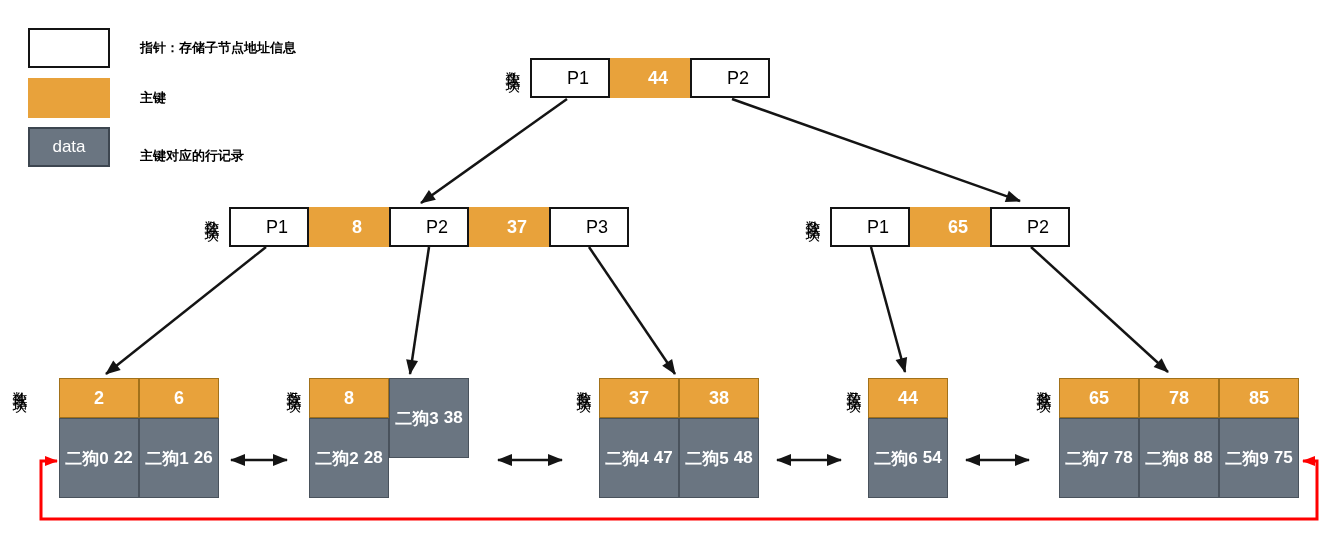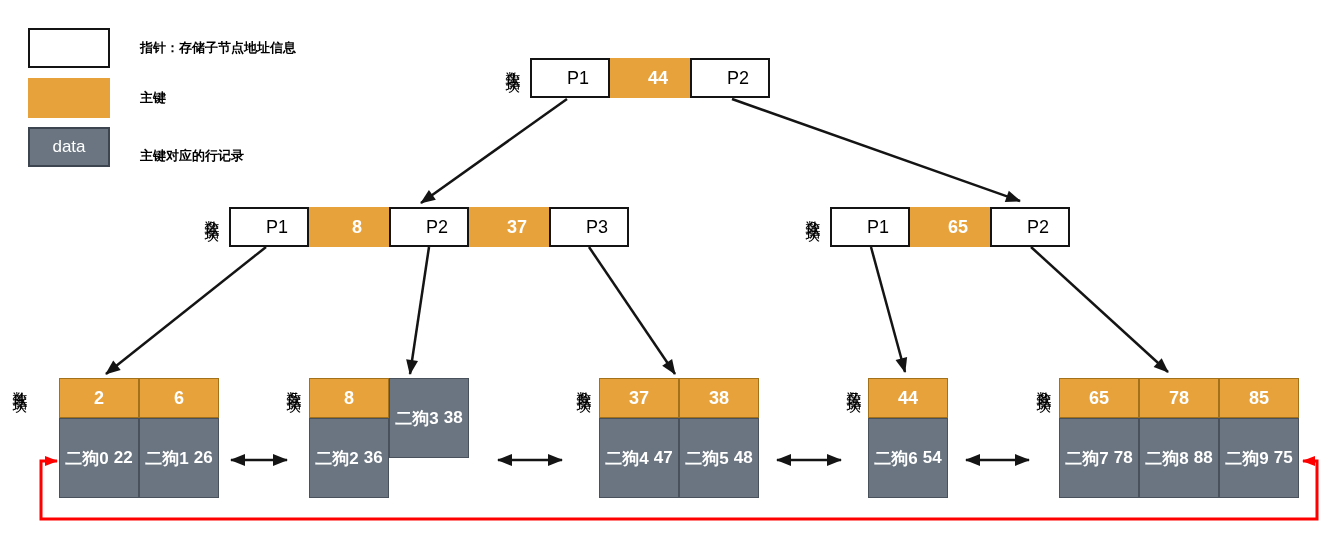--- a/index.html
+++ b/index.html
@@ -128,21 +128,21 @@
         <span>26</span>
       </div>
     </div>
   </div>
 
   <div class="leaf" style="left:309px;top:378px">
     <div class="leaf-col">
       <div class="leaf-key">8</div>
       <div class="leaf-data">
         <span>二狗2</span>
-        <span>36</span>
+        <span>28</span>
       </div>
     </div>
     <div class="leaf-col">
       <div class="leaf-data">
         <span>二狗3</span>
         <span>38</span>
       </div>
     </div>
   </div>
 

